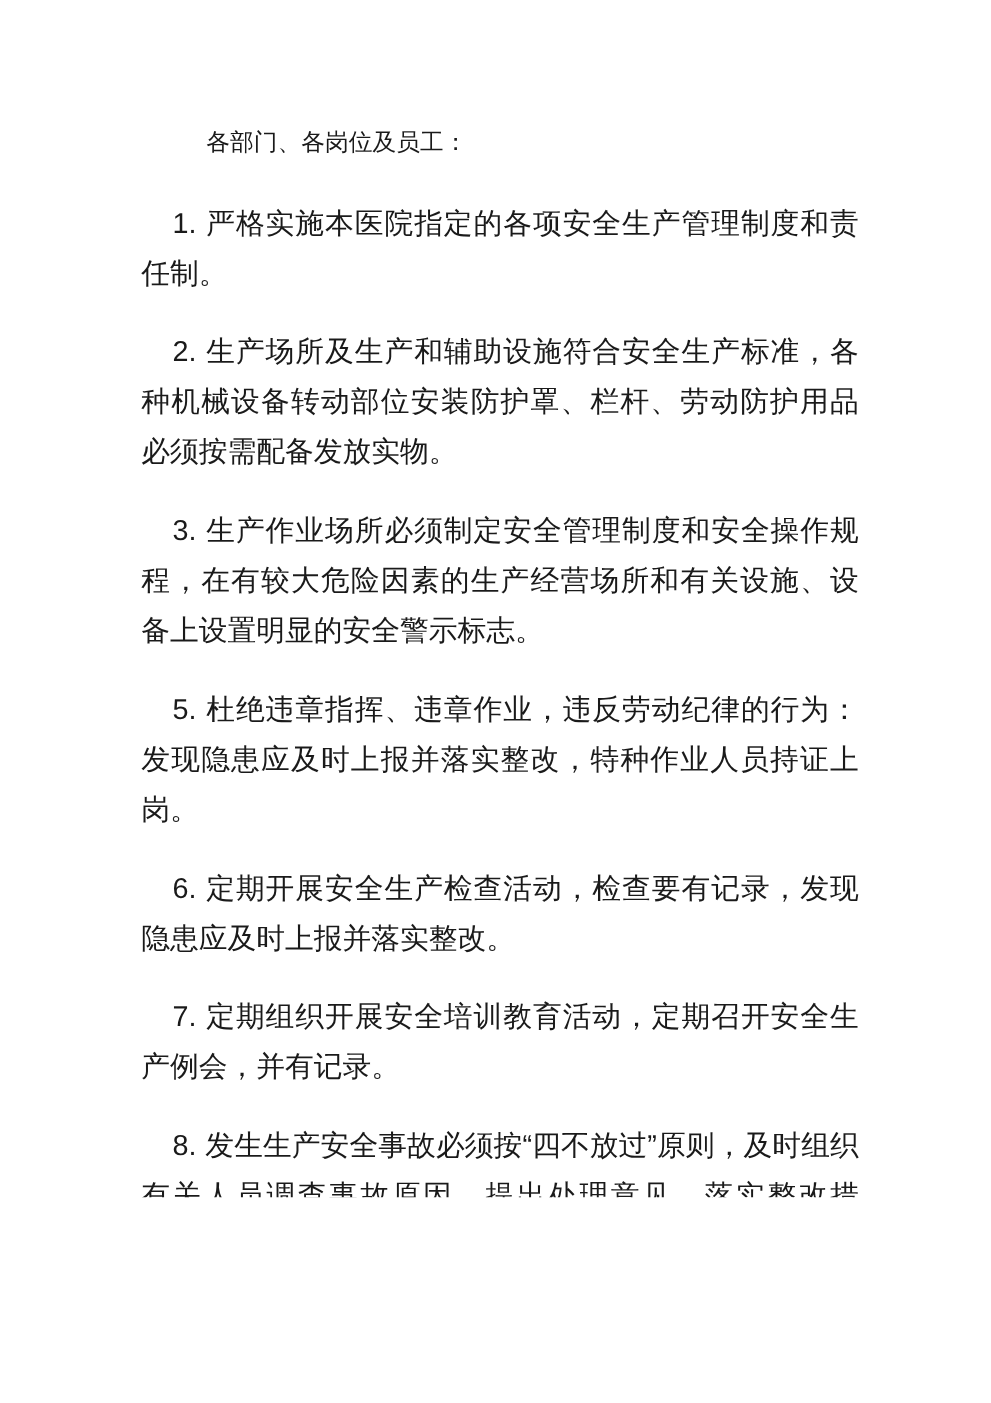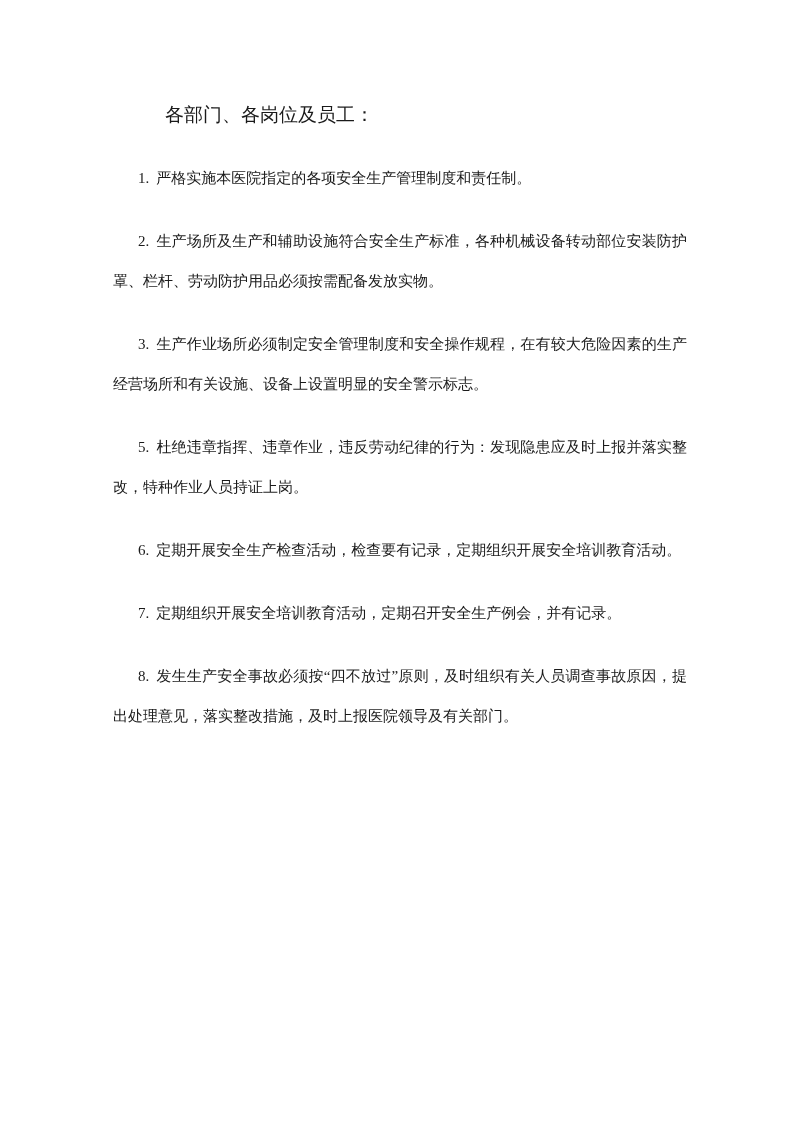--- a/index.html
+++ b/index.html
@@ -6,38 +6,38 @@
     margin: 0;
     padding: 0;
     background: #ffffff;
   }
   .page {
     position: relative;
     width: 793px;
     height: 958px;
     background: #ffffff;
     overflow: hidden;
-    font-family: Liberation Serif, serif;
+    font-family: Liberation Sans, sans-serif;
     color: #1a1a1a;
   }
   .content {
     box-sizing: border-box;
     padding: 95px 106px 0 113px;
     width: 793px;
   }
   .doc-heading {
     font-size: 19px;
     line-height: 40px;
     text-indent: 52px;
     text-align: justify;
     margin: 0 0 23px 0;
     font-weight: normal;
   }
   .doc-para {
-    font-size: 15px;
+    font-size: 23px;
     line-height: 40px;
     text-indent: 25px;
     text-align: justify;
     margin: 0 0 23px 0;
   }
   .doc-para .num {
     margin-right: 7px;
   }
 </style>
 </head>
@@ -50,20 +50,20 @@
 
     <p class="doc-para"><span class="num">1.</span><span>严格实施本医院指定的各项安全生产管理制度和责任制。</span></p>
 
     <p class="doc-para"><span class="num">2.</span><span>生产场所及生产和辅助设施符合安全生产标准，各种机械设备转动部位安装防护罩、栏杆、劳动防护用品必须按需配备发放实物。</span></p>
 
     <p class="doc-para"><span class="num">3.</span><span>生产作业场所必须制定安全管理制度和安全操作规程，在有较大危险因素的生产经营场所和有关设施、设备上设置明显的安全警示标志。</span></p>
 
 
     <p class="doc-para"><span class="num">5.</span><span>杜绝违章指挥、违章作业，违反劳动纪律的行为：发现隐患应及时上报并落实整改，特种作业人员持证上岗。</span></p>
 
-    <p class="doc-para"><span class="num">6.</span><span>定期开展安全生产检查活动，检查要有记录，定期组织开展安全培训教育活动。</span></p>
+    <p class="doc-para"><span class="num">6.</span><span>定期开展安全生产检查活动，检查要有记录，发现隐患应及时上报并落实整改。</span></p>
 
     <p class="doc-para"><span class="num">7.</span><span>定期组织开展安全培训教育活动，定期召开安全生产例会，并有记录。</span></p>
 
     <p class="doc-para"><span class="num">8.</span><span>发生生产安全事故必须按“四不放过”原则，及时组织有关人员调查事故原因，提出处理意见，落实整改措施，及时上报医院领导及有关部门。</span></p>
 
   </div>
 </div>
 
 </body></html>

